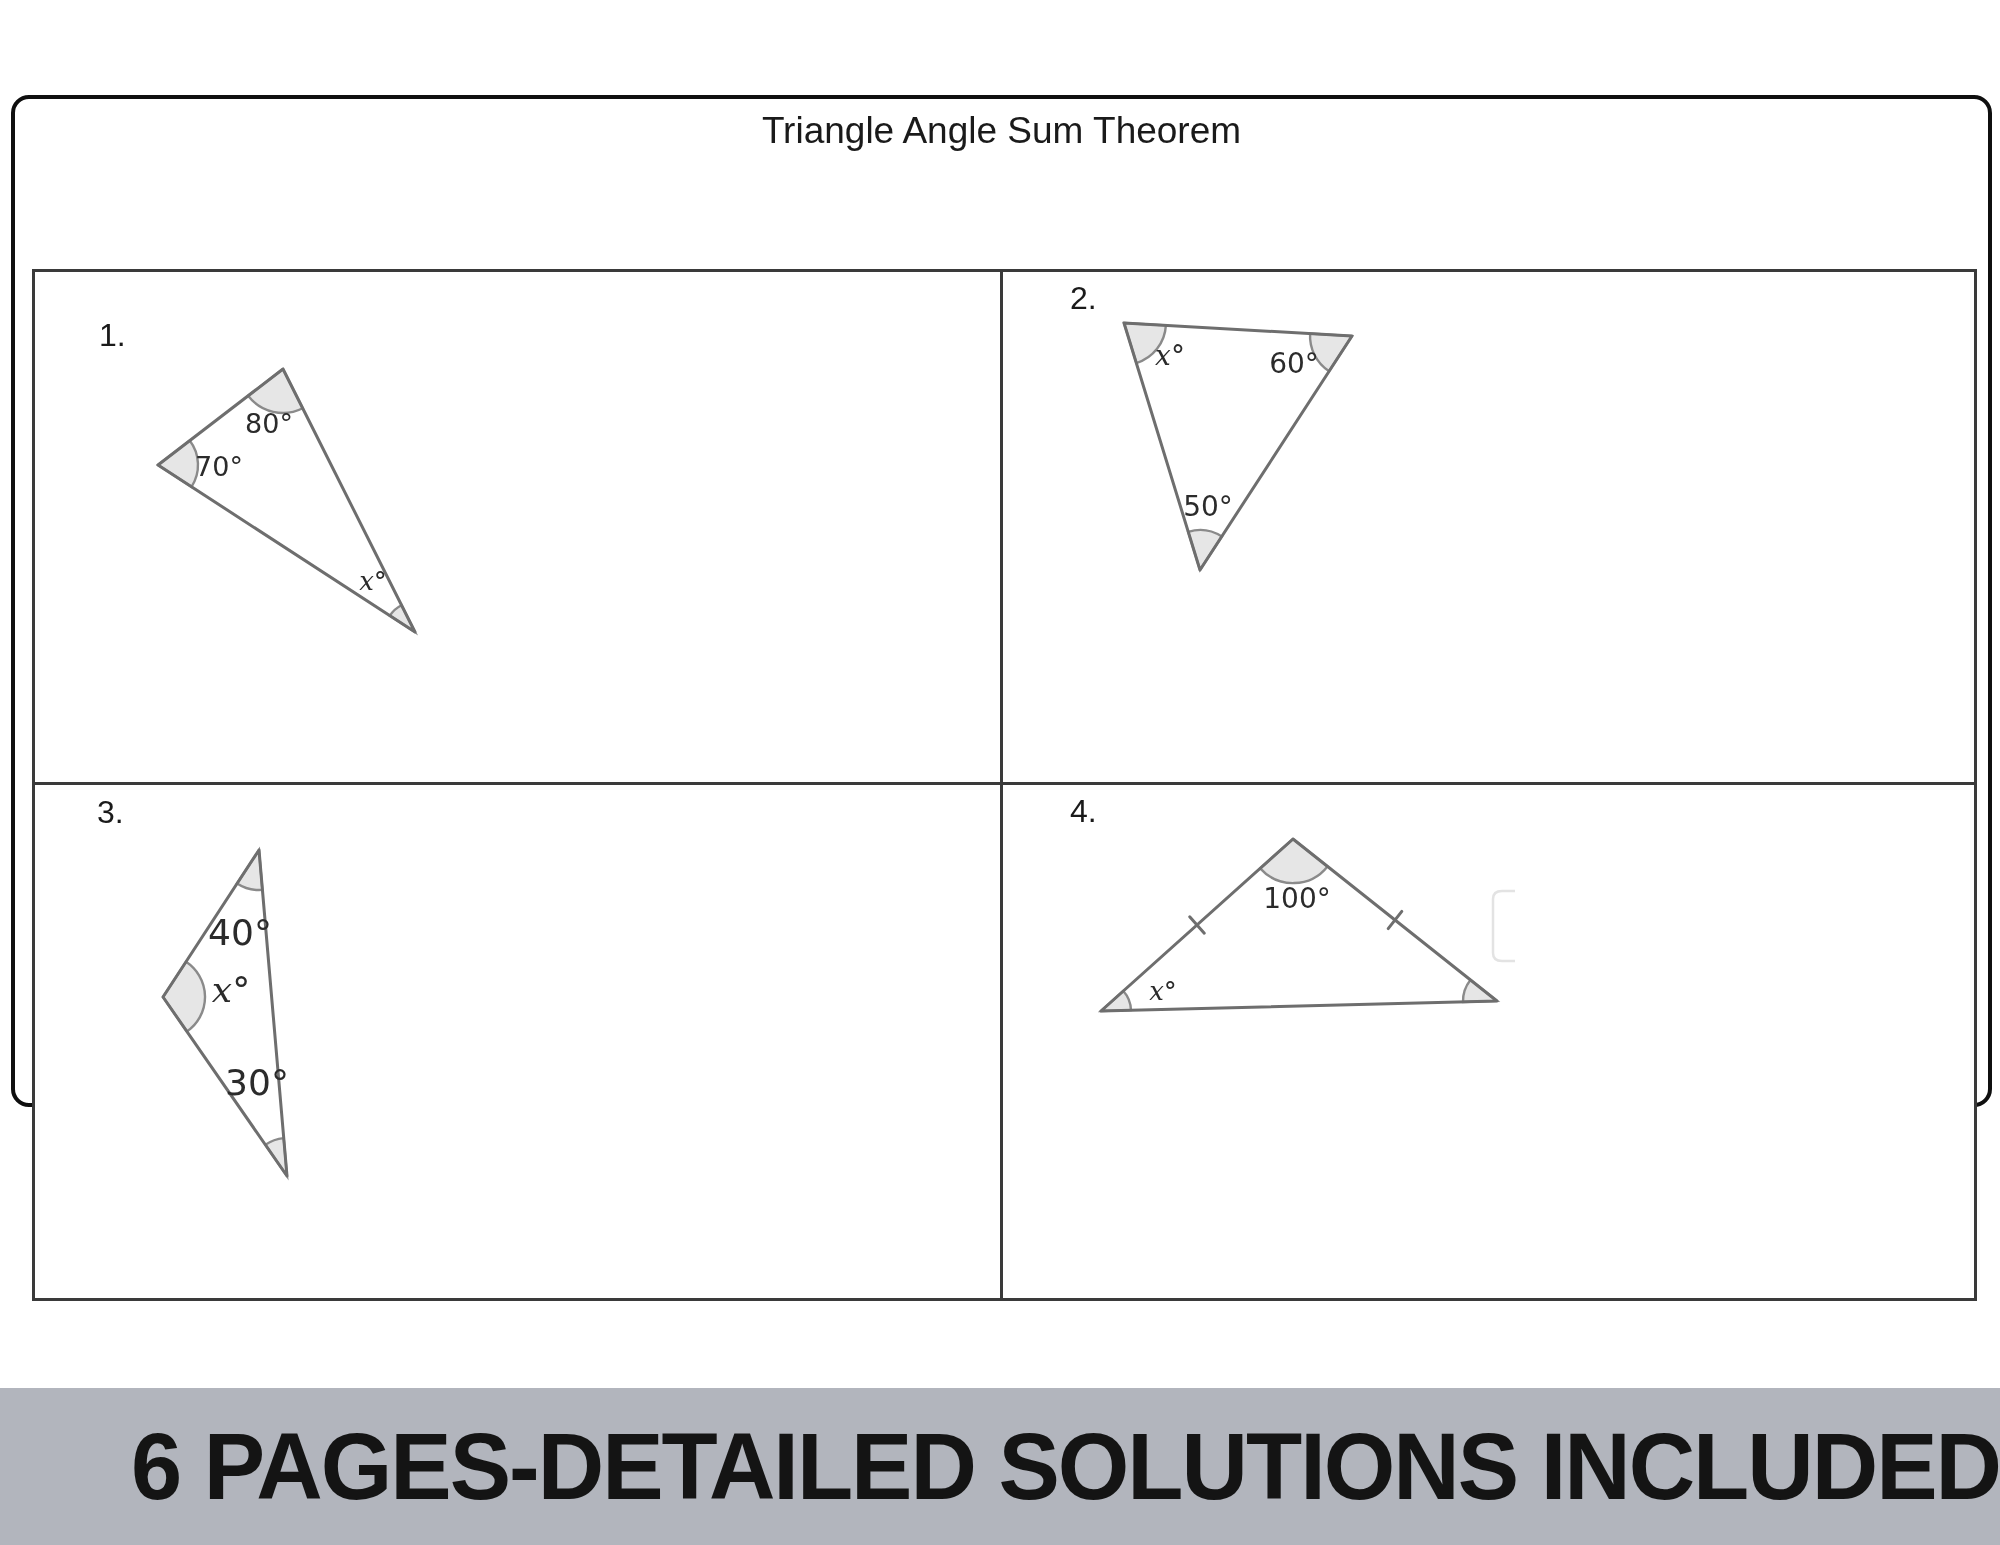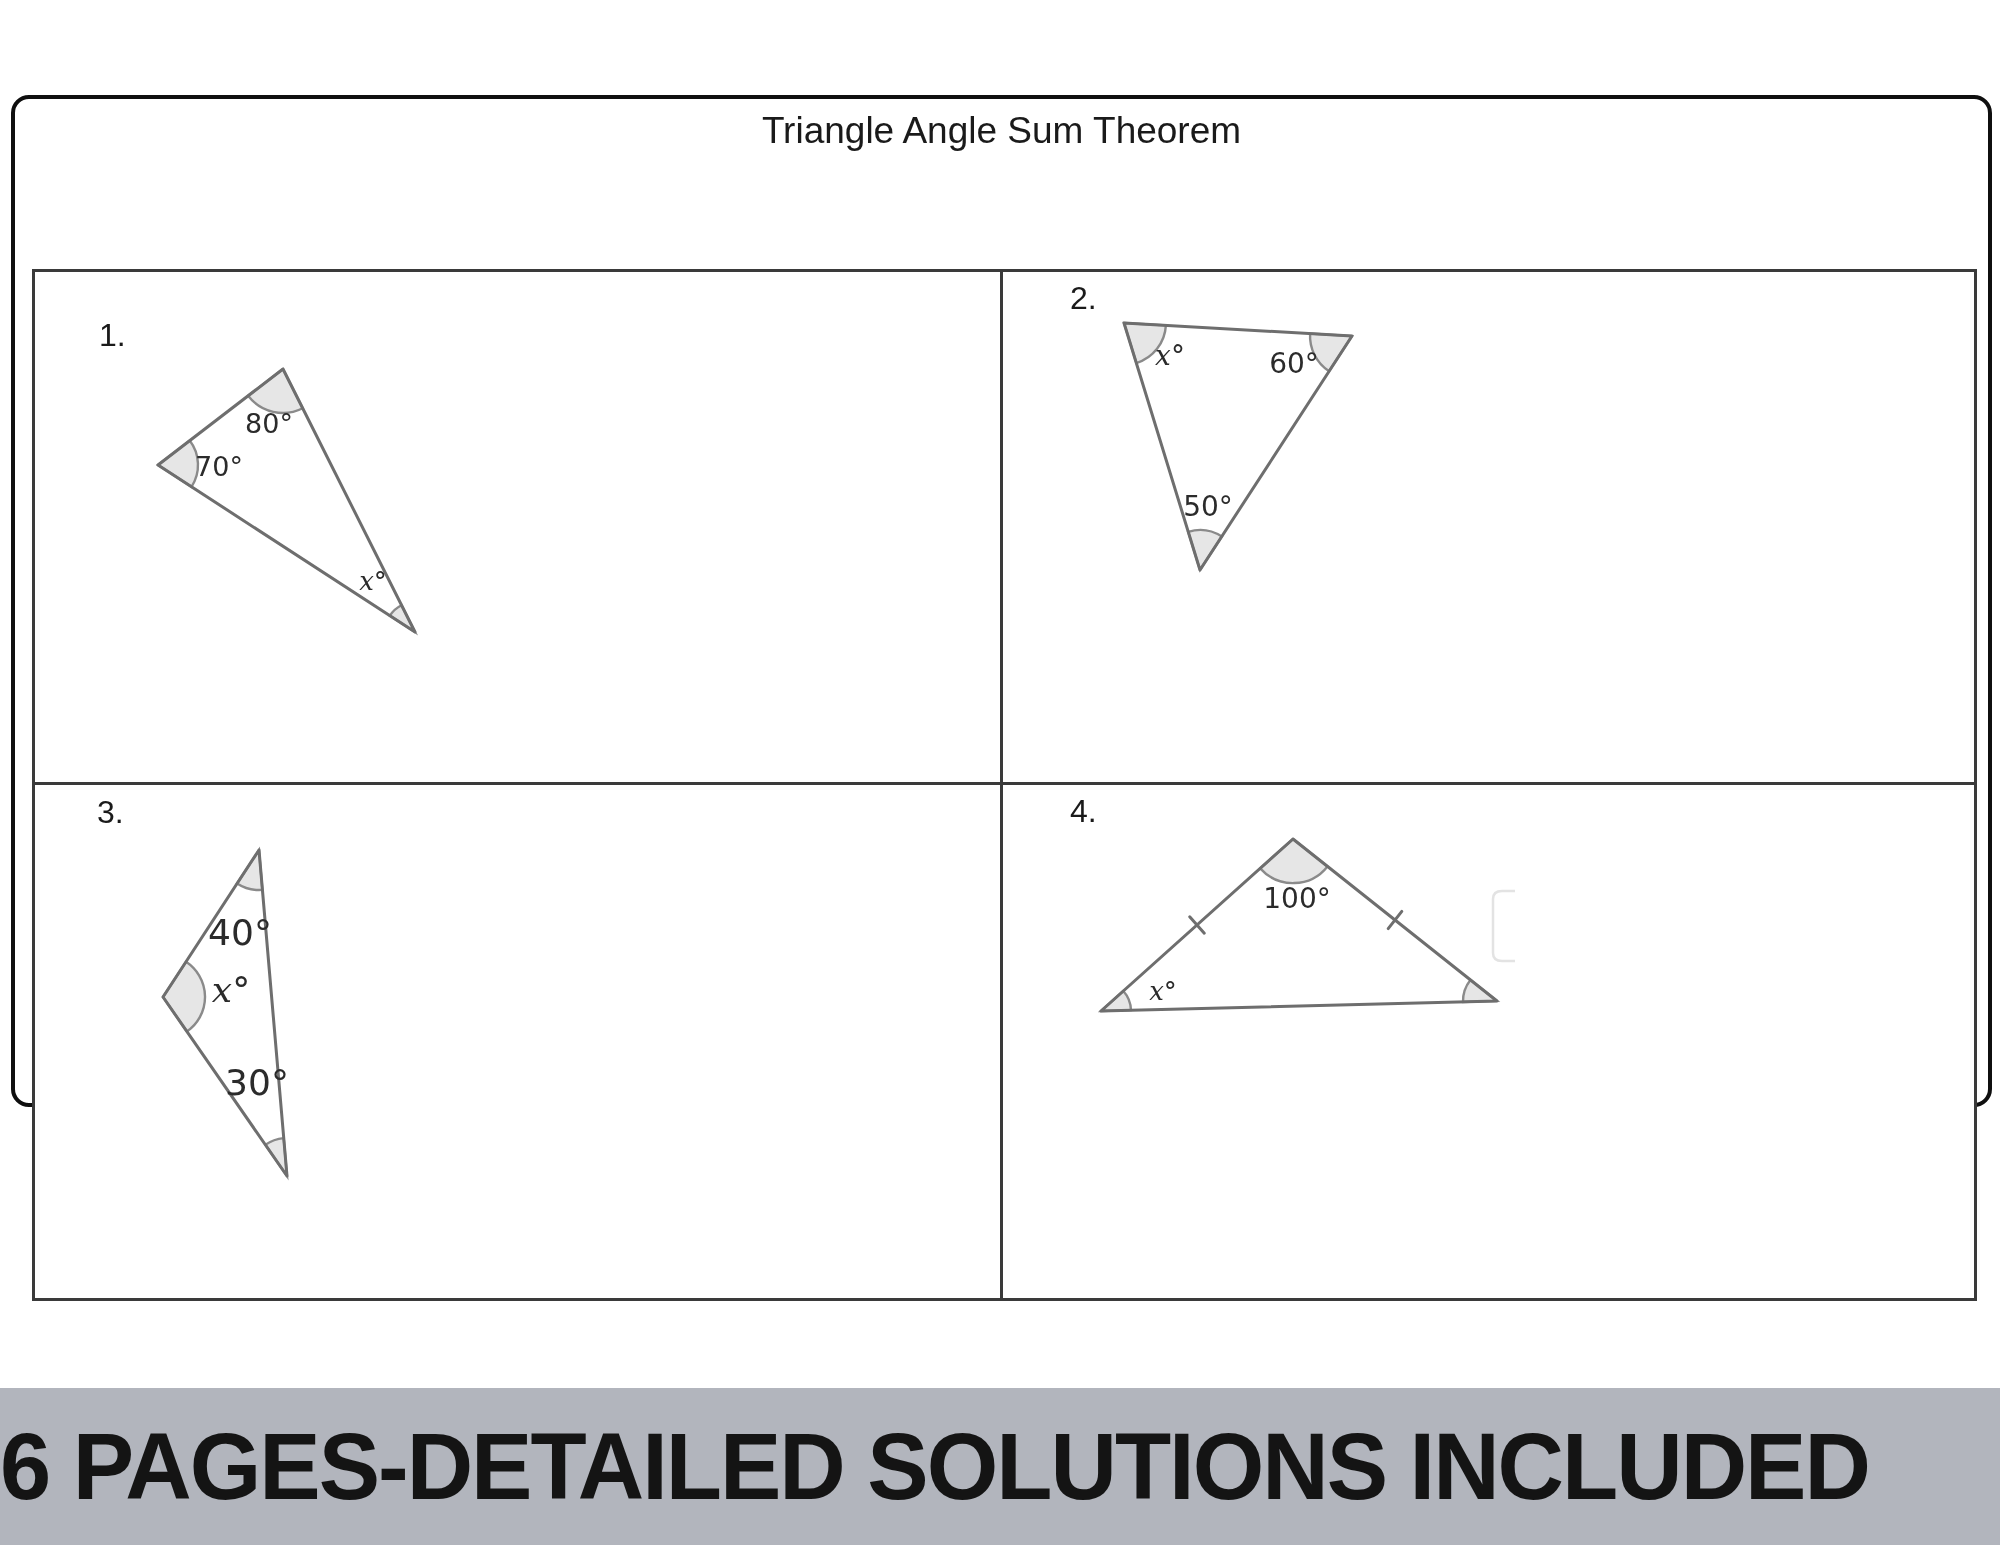--- a/index.html
+++ b/index.html
@@ -33,21 +33,21 @@
   .tri   { fill:none; stroke:#6e6e6e; stroke-width:3; stroke-linejoin:round; }
   .wedge { fill:#e6e6e6; stroke:#8a8a8a; stroke-width:2.4; }
   .tick  { stroke:#6e6e6e; stroke-width:3; stroke-linecap:round; }
   .num { font-family:"DejaVu Sans", sans-serif; fill:#2b2b2b; text-anchor:middle; }
   .var { font-family:"DejaVu Serif", serif; font-style:italic; fill:#2b2b2b; text-anchor:middle; }
   .f26{font-size:26px;} .f27{font-size:27px;} .f28{font-size:28px;} .f36{font-size:36px;}
   .artifact { fill:none; stroke:#e3e3e3; stroke-width:2.5; }
 
   
   .banner { position:absolute; left:0; top:1388px; width:2000px; height:157px;
-            background:var(--banner-bg,#b2b5bd); display:flex; align-items:center; justify-content:flex-start; }
+            background:var(--banner-bg,#b2b5bd); display:flex; align-items:center; justify-content:flex-end; }
   .banner span { font-weight:bold; font-size:92px; letter-spacing:-2px; color:#141414;
                  transform:scaleY(1.02); white-space:nowrap; }
 </style>
 </head>
 <body>
 
 <div class="page">
 
   <div class="sheet">
     <div class="title">Triangle Angle Sum Theorem</div>

